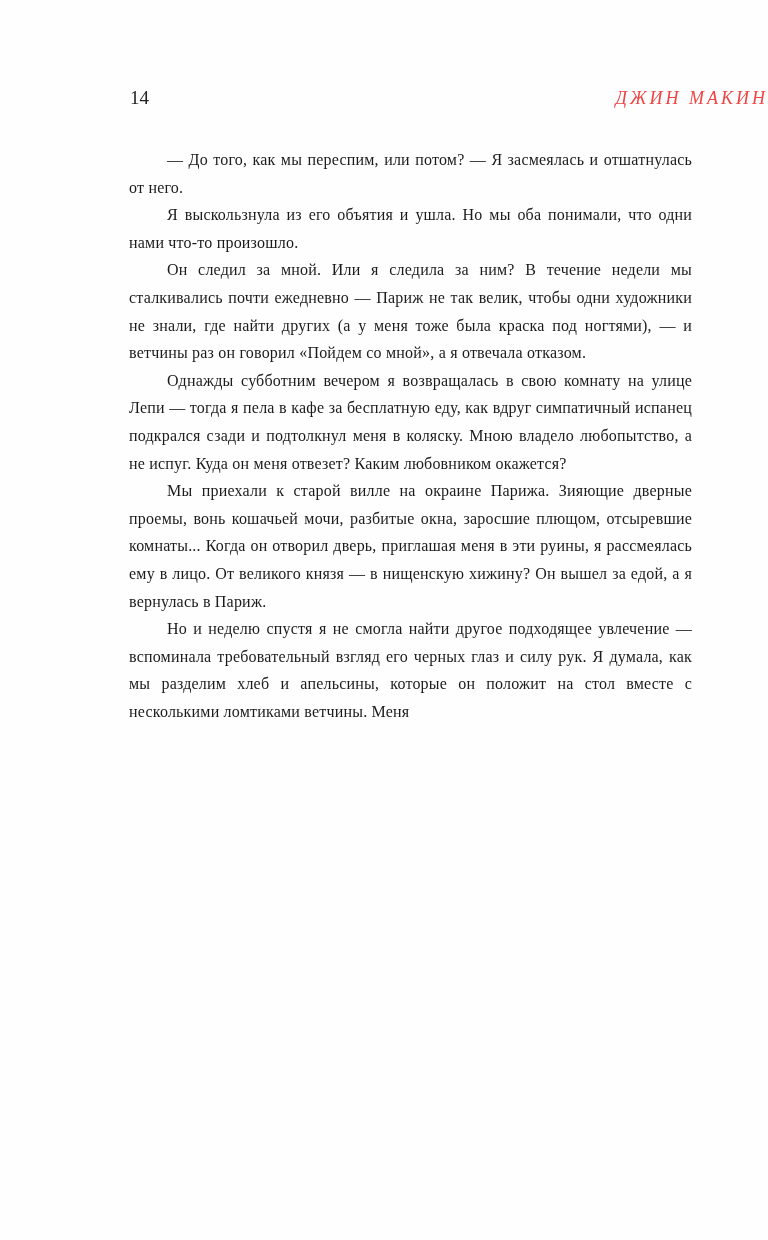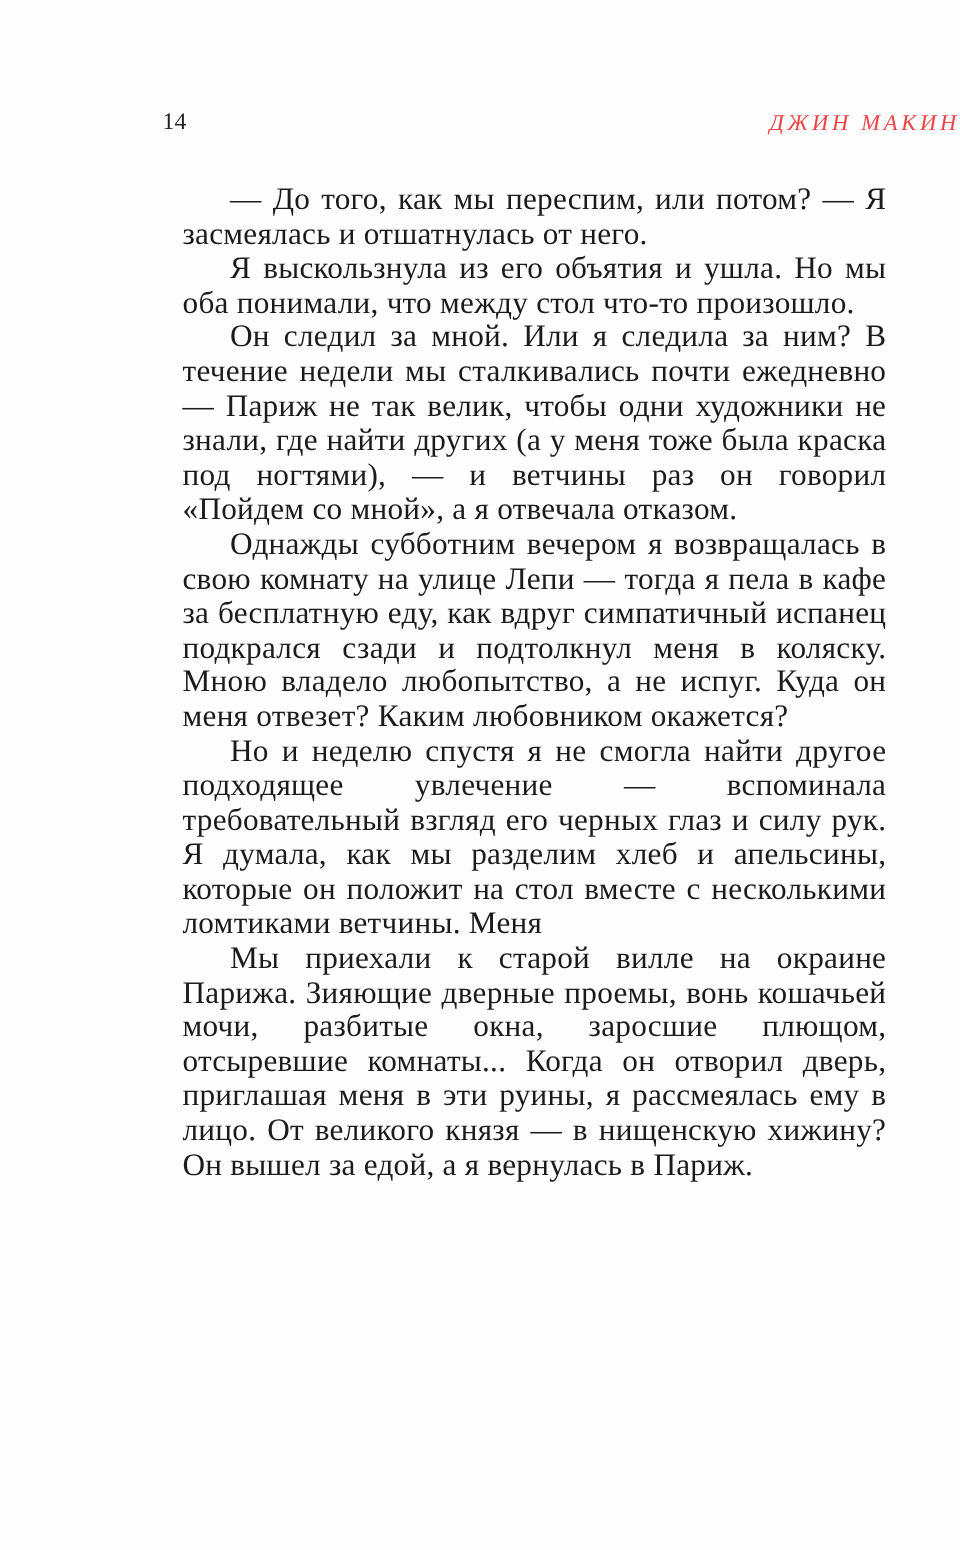--- a/index.html
+++ b/index.html
@@ -44,23 +44,23 @@
     top: 0;
     font-size: 18px;
     line-height: 24px;
     letter-spacing: 3px;
     color: #ef4444;
     font-style: italic;
   }
   .text-block {
     position: absolute;
     top: 146px;
-    left: 146px;
+    left: 129px;
     width: 563px;
-    font-size: 25px;
+    font-size: 16px;
     line-height: 27.6px;
     text-align: justify;
     letter-spacing: 0.2px;
     color: #1b1b1b;
     hyphens: auto;
     -webkit-hyphens: auto;
   }
   .text-block p {
     margin: 0;
     padding: 0;
@@ -71,19 +71,19 @@
 <body>
 
 <div class="book-page">
   <header class="running-head">
     <span class="page-number">14</span>
     <span class="running-title">ДЖИН МАКИН</span>
   </header>
 
   <main class="text-block">
     <p lang="ru">— До того, как мы переспим, или потом? — Я засмеялась и отшатнулась от него.</p>
-    <p lang="ru">Я выскользнула из его объятия и ушла. Но мы оба понимали, что между стол что-то произошло.</p>
+    <p lang="ru">Я выскользнула из его объятия и ушла. Но мы оба понимали, что одни нами что-то произошло.</p>
     <p lang="ru">Он следил за мной. Или я следила за ним? В течение недели мы сталкивались почти ежедневно — Париж не так велик, чтобы одни художники не знали, где найти других (а у меня тоже была краска под ногтями), — и ветчины раз он говорил «Пойдем со мной», а я отвечала отказом.</p>
     <p lang="ru">Однажды субботним вечером я возвращалась в свою комнату на улице Лепи — тогда я пела в кафе за бесплатную еду, как вдруг симпатичный испанец подкрался сзади и подтолкнул меня в коляску. Мною владело любопытство, а не испуг. Куда он меня отвезет? Каким любовником окажется?</p>
+    <p lang="ru">Мы приехали к старой вилле на окраине Парижа. Зияющие дверные проемы, вонь кошачьей мочи, разбитые окна, заросшие плющом, отсыревшие комнаты... Когда он отворил дверь, приглашая меня в эти руины, я рассмеялась ему в лицо. От великого князя — в нищенскую хижину? Он вышел за едой, а я вернулась в Париж.</p>
     <p lang="ru">Но и неделю спустя я не смогла найти другое подходящее увлечение — вспоминала требовательный взгляд его черных глаз и силу рук. Я думала, как мы разделим хлеб и апельсины, которые он положит на стол вместе с несколькими ломтиками ветчины. Меня</p>
-    <p lang="ru">Мы приехали к старой вилле на окраине Парижа. Зияющие дверные проемы, вонь кошачьей мочи, разбитые окна, заросшие плющом, отсыревшие комнаты... Когда он отворил дверь, приглашая меня в эти руины, я рассмеялась ему в лицо. От великого князя — в нищенскую хижину? Он вышел за едой, а я вернулась в Париж.</p>
   </main>
 </div>
 
 </body></html>

